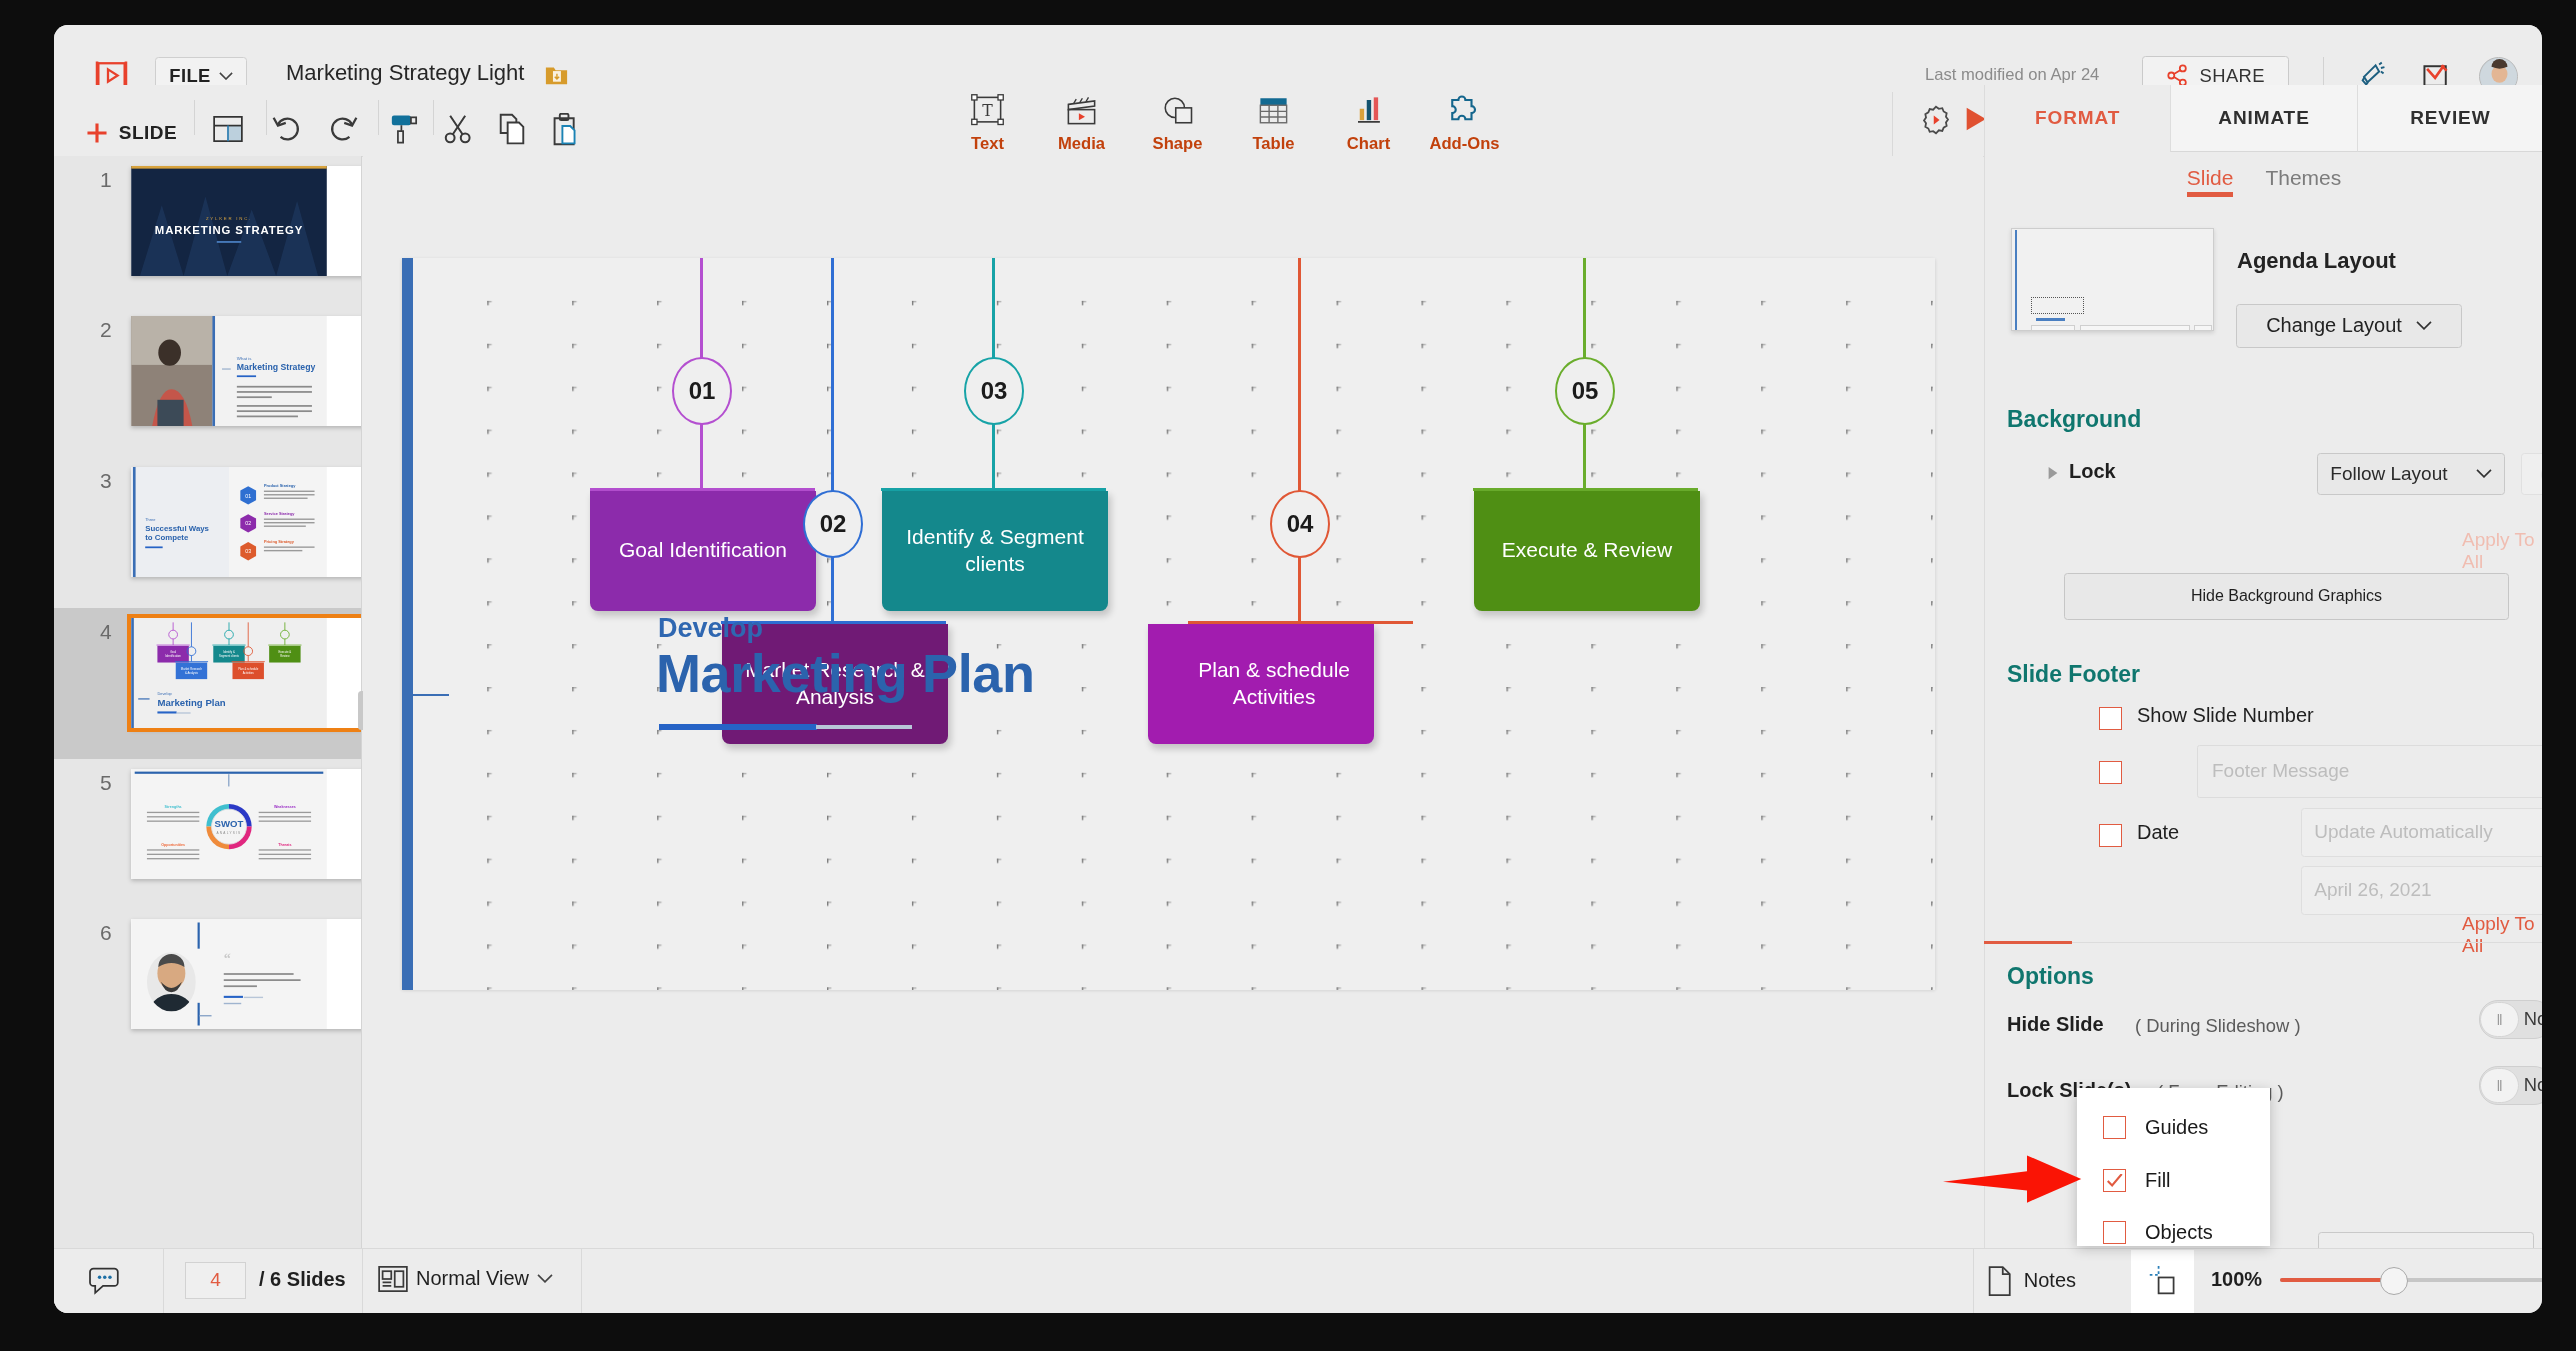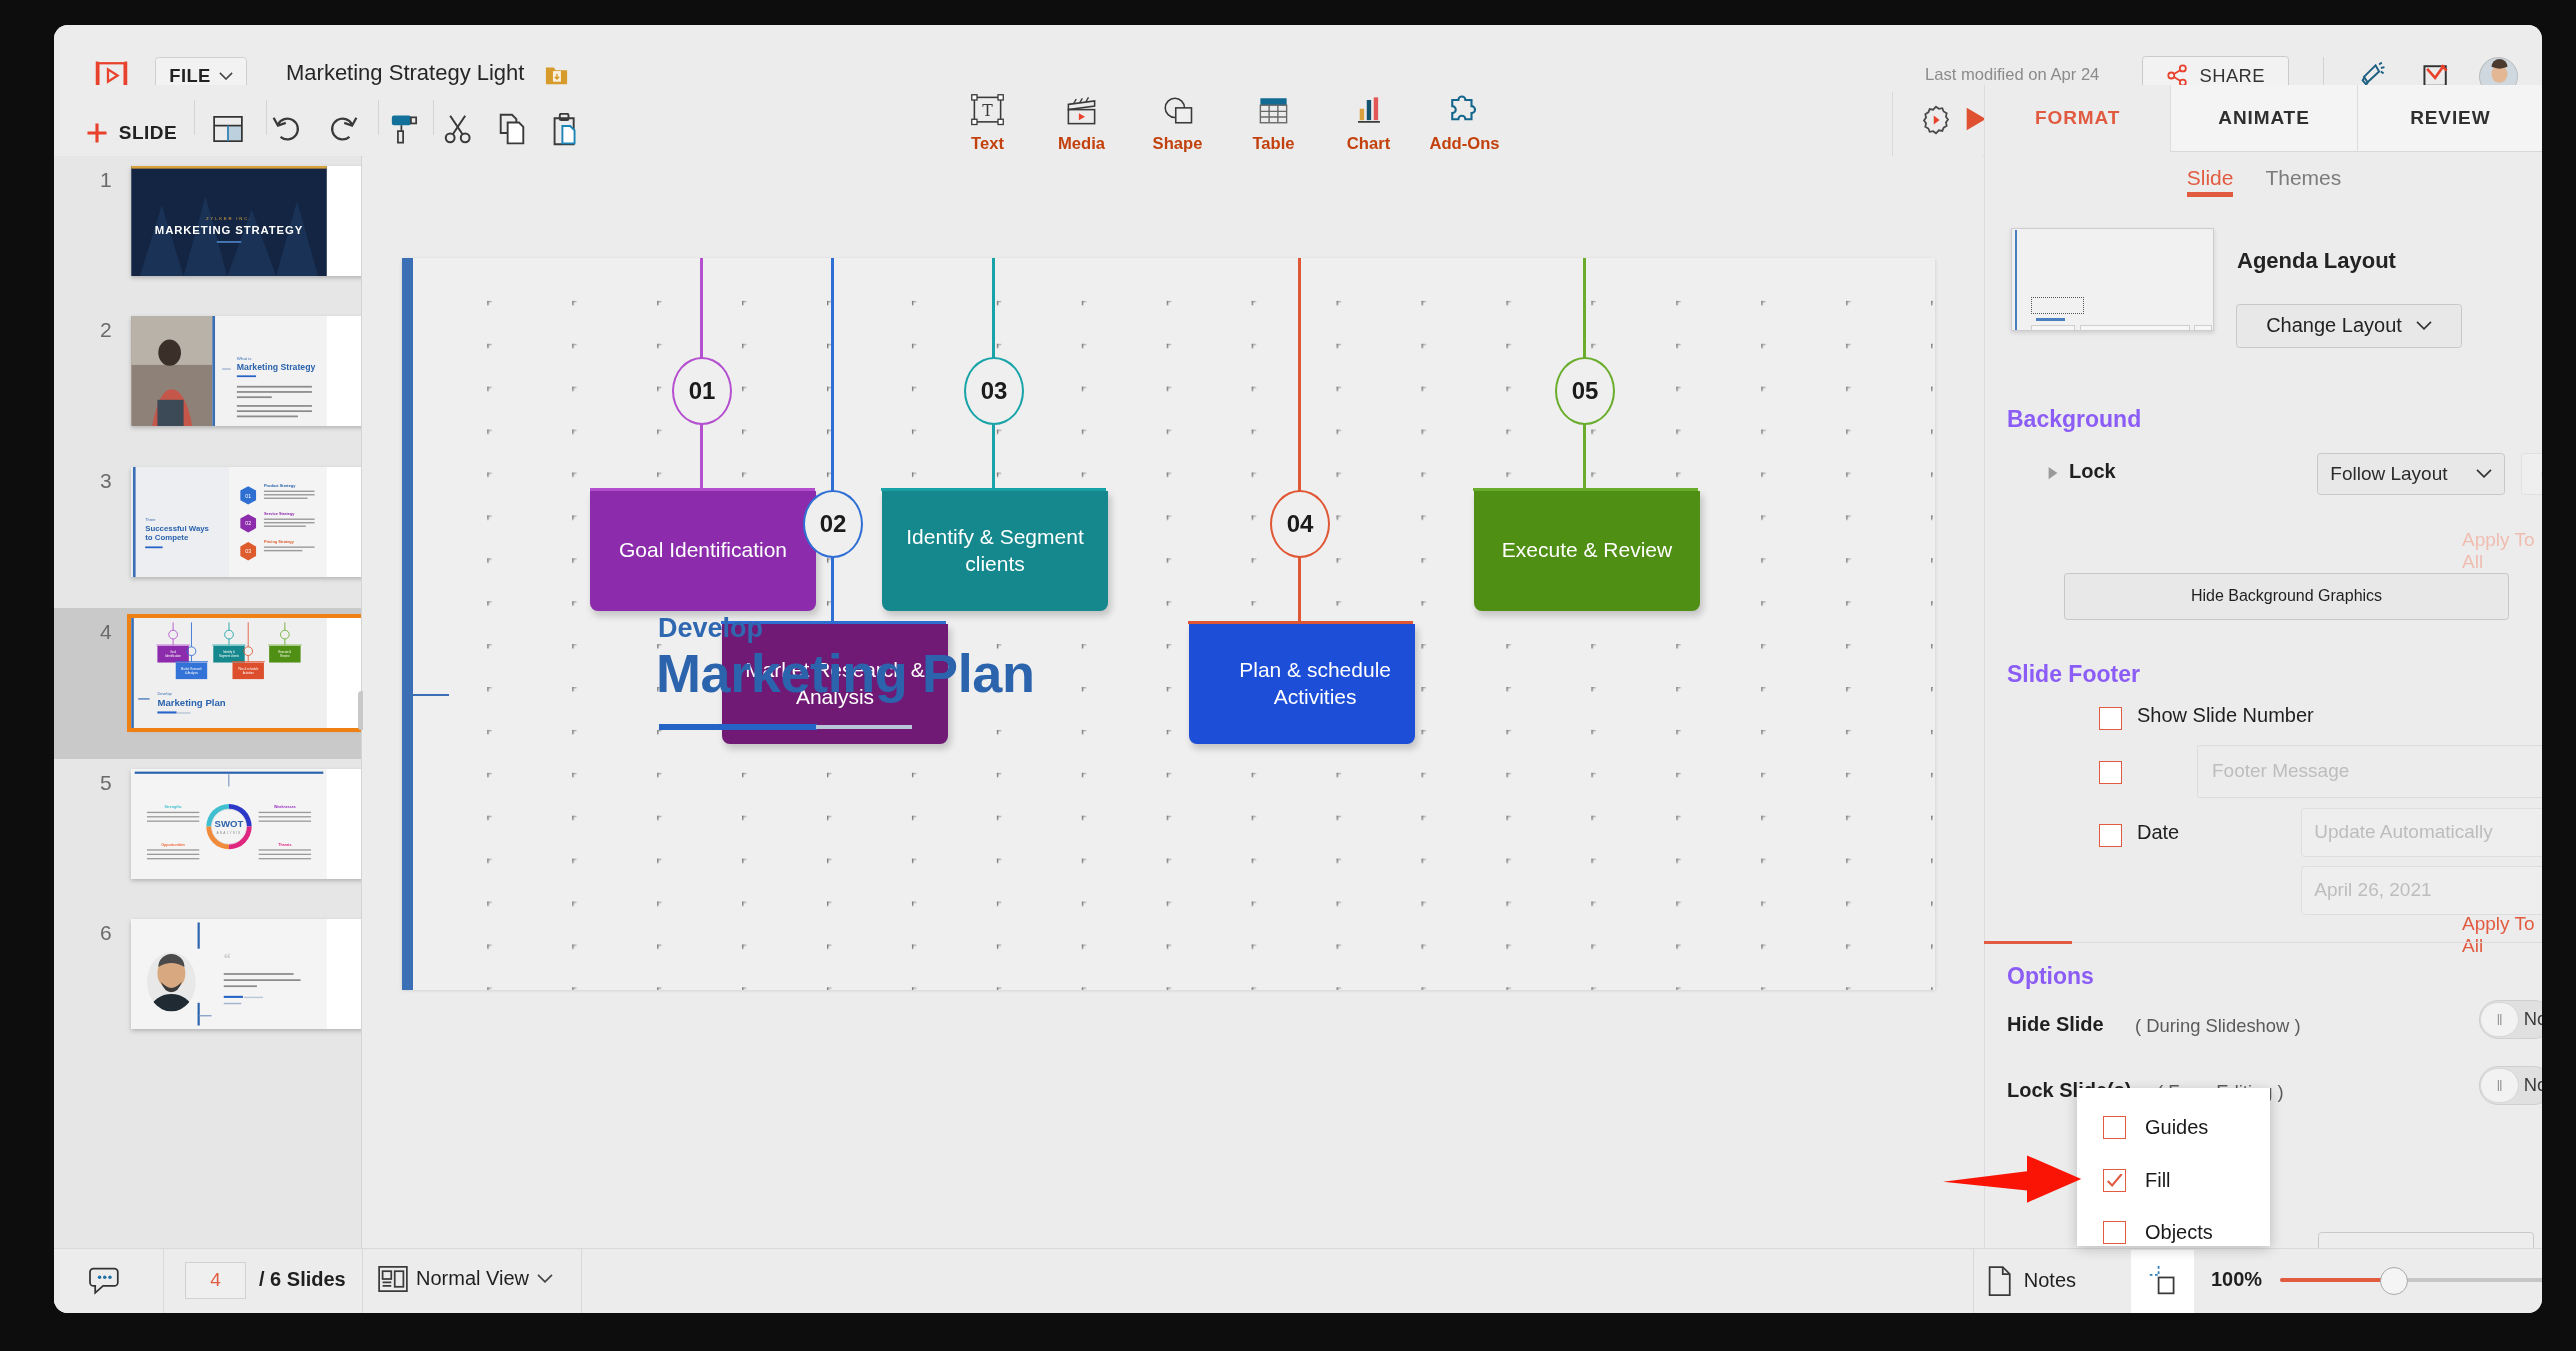--- a/index.html
+++ b/index.html
@@ -114,21 +114,21 @@
   .prev-ln{position:absolute;left:24px;top:89px;width:29px;height:3.5px;background:#4a7fc1;}
   .prev-b1{position:absolute;left:19px;top:96px;width:44px;height:6.1px;border:0.9px solid #cfcfcf;background:#f6f6f6;}
   .prev-b2{position:absolute;left:68px;top:96px;width:110px;height:6.1px;border:0.9px solid #cfcfcf;background:#f6f6f6;}
   .prev-b3{position:absolute;left:182px;top:96px;width:17.5px;height:6.1px;border:0.9px solid #cfcfcf;background:#f6f6f6;}
 
   .layout-name{position:absolute;left:252px;top:223px;font-size:22px;font-weight:bold;color:#232323;}
   .change-layout{position:absolute;left:251px;top:280px;width:226px;height:44px;background:#e8e8e8;
                  border:0.9px solid #c8c8c8;border-radius:3.5px;display:flex;align-items:center;
                  justify-content:center;gap:14px;font-size:20px;color:#232323;cursor:pointer;}
 
-  .sec-h{position:absolute;left:23px;font-size:23px;font-weight:bold;color:#8b5cf6;}
+  .sec-h{position:absolute;left:23px;font-size:23px;font-weight:bold;color:#0f766e;}
   .row-lbl{position:absolute;font-size:20px;color:#1f1f1f;}
   .dd{position:absolute;background:#e8e8e8;border:0.9px solid #c8c8c8;border-radius:3.5px;
       display:flex;align-items:center;padding:0 12.3px;font-size:19px;color:#2b2b2b;cursor:pointer;}
   .dd .dv{flex:1;}
   .dd.disabled{background:#eeeeee;border-color:#dedede;color:#bdbdbd;}
   .applyall{position:absolute;font-size:19px;color:#e15b41;cursor:pointer;}
   .applyall.dim{color:#f0bdb1;}
   .btn-grey{position:absolute;background:#e8e8e8;border:0.9px solid #c6c6c6;border-radius:3.5px;
             display:flex;align-items:center;justify-content:center;font-size:16px;color:#1f1f1f;cursor:pointer;}
   .cbx{position:absolute;width:23px;height:23px;border:1.8px solid #e15b41;background:#fff;cursor:pointer;}
@@ -673,21 +673,21 @@
         <div class="tl-box" style="left:480px;top:233px;background:#14888c;">
           <span>Identify &amp; Segment clients</span>
         </div>
       </div>
 
       <div>
         <div class="tl-vline" style="left:896px;top:0;height:233px;background:#e05735;"></div>
         <div class="tl-circle" style="left:868px;top:232px;border:2.6px solid #e05735;">04</div>
         <div class="tl-vline" style="left:896px;top:298px;height:67px;background:#e05735;"></div>
         <div class="tl-hline" style="left:786px;top:363px;width:225px;background:#e05735;"></div>
-        <div class="tl-box" style="left:787px;top:366px;background:#1d4ed8;padding-left:35px;">
+        <div class="tl-box" style="left:746px;top:366px;background:#a21caf;padding-left:35px;">
           <span>Plan &amp; schedule Activities</span>
         </div>
       </div>
 
       <div>
         <div class="tl-vline" style="left:1181px;top:0;height:101px;background:#6aad2c;"></div>
         <div class="tl-circle" style="left:1153px;top:99px;border:2.6px solid #6aad2c;">05</div>
         <div class="tl-vline" style="left:1181px;top:165px;height:67px;background:#6aad2c;"></div>
         <div class="tl-hline" style="left:1071px;top:230px;width:225px;background:#6aad2c;"></div>
         <div class="tl-box" style="left:1072px;top:233px;background:#4f8f14;">

